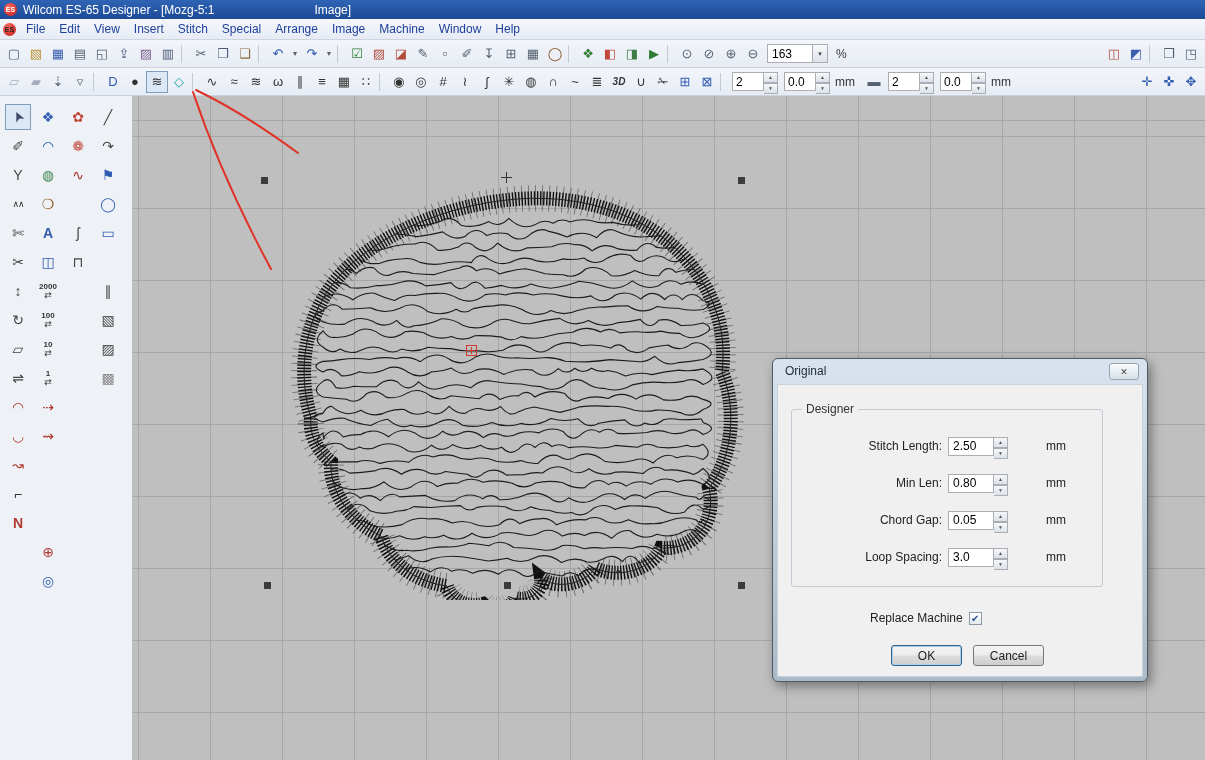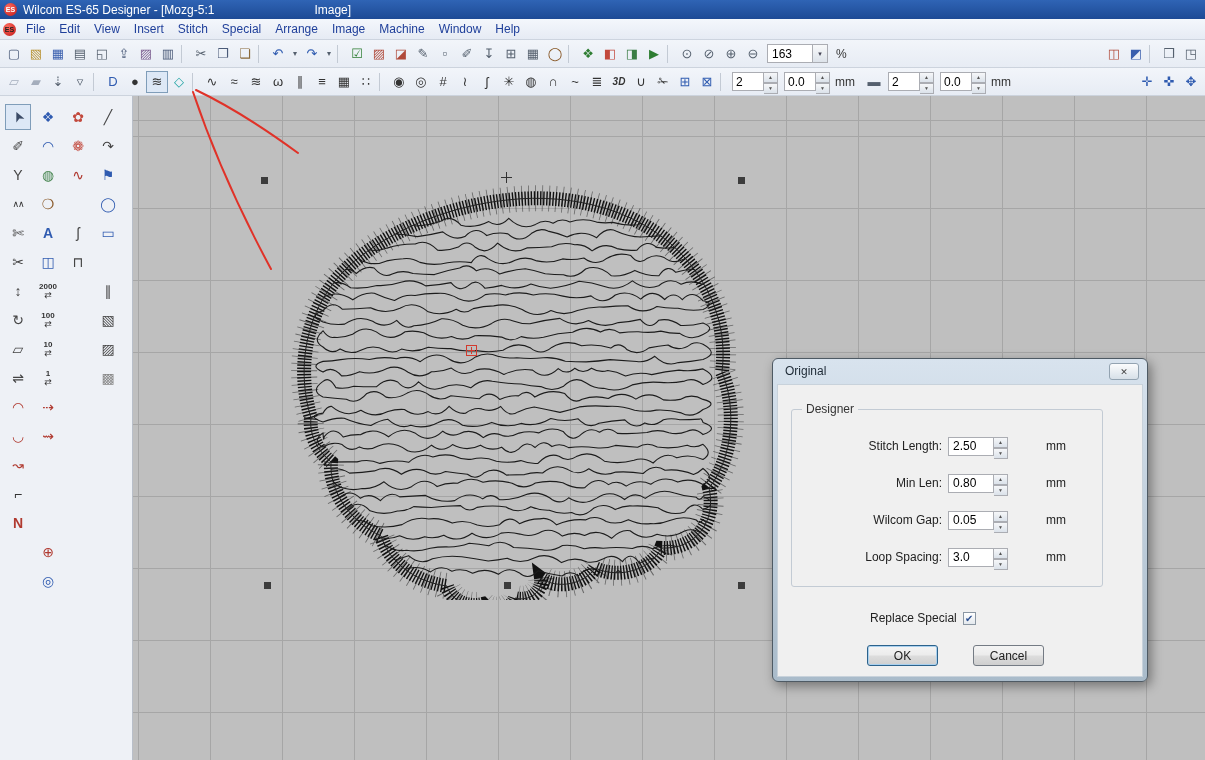--- a/index.html
+++ b/index.html
@@ -69,21 +69,21 @@
   .group-label{position:absolute;left:10px;top:-8px;background:#f0f0f0;padding:0 4px;color:#333}
   .drows{position:absolute;left:0;top:26px;right:0;display:flex;flex-direction:column;gap:17px}
   .drow{display:flex;align-items:center;height:20px}
   .dlabel{width:150px;text-align:right;margin-right:6px;color:#222}
   .dinput{display:flex;align-items:center}
   .dinput input{width:46px;height:19px;border:1px solid #abadb3;padding:0 4px;font:12px "Liberation Sans",sans-serif}
   .dunit{margin-left:38px;color:#222}
   .replace{position:absolute;left:97px;top:252px;display:flex;align-items:center;gap:6px}
   .cbox{width:13px;height:13px;border:1px solid #8b97a3;background:linear-gradient(#fff,#e4e9ee);display:flex;align-items:center;justify-content:center;font-size:10px;color:#2b4f91}
   .btn{position:absolute;width:71px;height:21px;font:12px "Liberation Sans",sans-serif;border:1px solid #747b84;border-radius:3px;background:linear-gradient(#f4f4f4 0%,#ececec 45%,#dcdcdc 55%,#cfcfcf 100%);color:#222}
-  .btn-ok{left:94px;top:286px;border-color:#2c628b;box-shadow:inset 0 0 0 1px #a9d0ee}
+  .btn-ok{left:118px;top:286px;border-color:#2c628b;box-shadow:inset 0 0 0 1px #a9d0ee}
   .btn-cancel{left:200px;top:286px}
 
   .annot{position:absolute;left:0;top:0;z-index:60;pointer-events:none}
 </style>
 </head>
 <body>
 
 <div class="titlebar">
   <span class="logo">ES</span>
   <span>Wilcom ES-65 Designer - [Mozg-5:1</span>
@@ -597,21 +597,21 @@
           <span class="dinput">
             <input value="0.80" style="">
             <span class="spin">
               <span>▲</span>
               <span>▼</span>
             </span>
           </span>
           <span class="dunit">mm</span>
         </div>
         <div class="drow">
-          <span class="dlabel">Wilcom Gap:</span>
+          <span class="dlabel">Chord Gap:</span>
           <span class="dinput">
             <input value="0.05" style="">
             <span class="spin">
               <span>▲</span>
               <span>▼</span>
             </span>
           </span>
           <span class="dunit">mm</span>
         </div>
         <div class="drow">
@@ -621,21 +621,21 @@
             <span class="spin">
               <span>▲</span>
               <span>▼</span>
             </span>
           </span>
           <span class="dunit">mm</span>
         </div>
     </div>
   </div>
   <div class="replace">
-    <span>Replace Special</span>
+    <span>Replace Machine</span>
     <span class="cbox">
         <span>✔</span>
       </span>
   </div>
   <button class="btn btn-ok">OK</button>
   <button class="btn btn-cancel">Cancel</button>
 </div>
 
 <svg class="annot" width="1205" height="760">
   <path d="M196 90 Q 242 112 298 153" fill="none" stroke="#e03228" stroke-width="2" stroke-linecap="round"></path>

